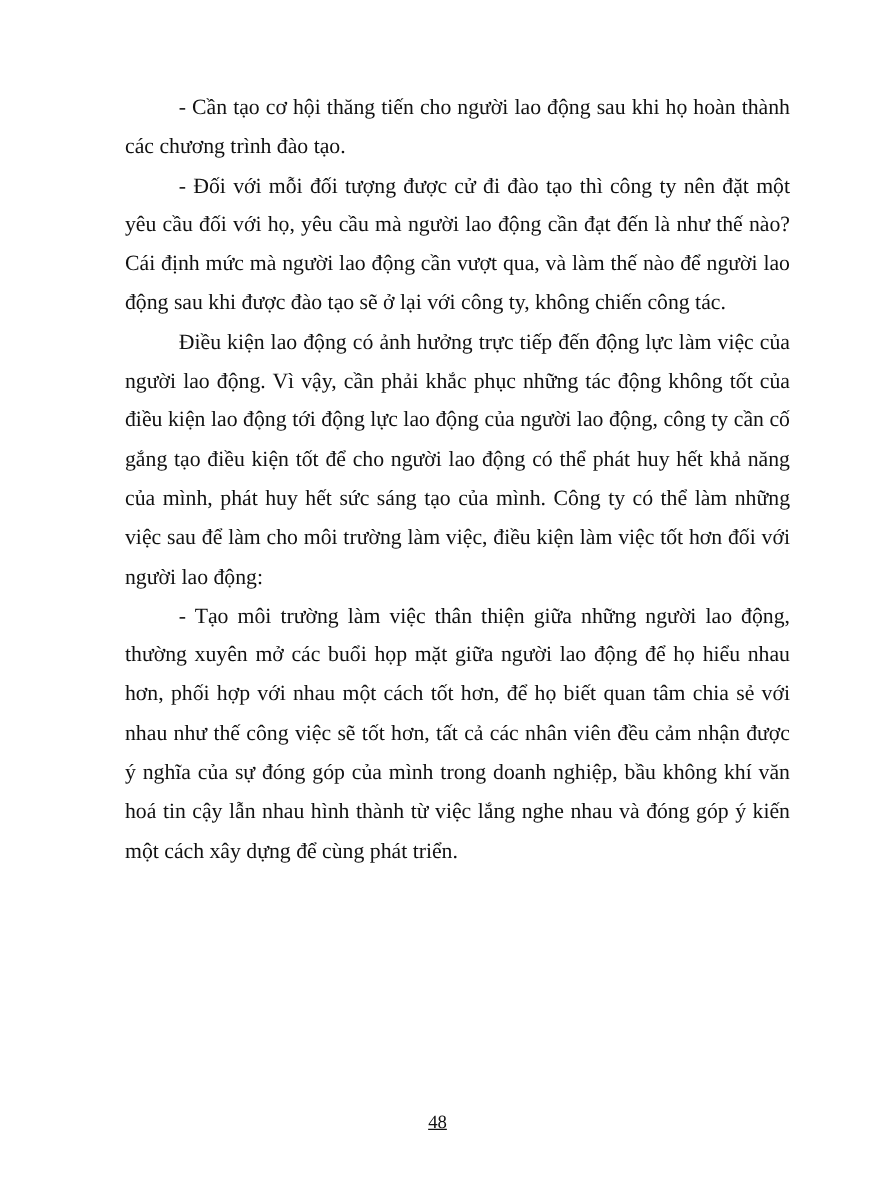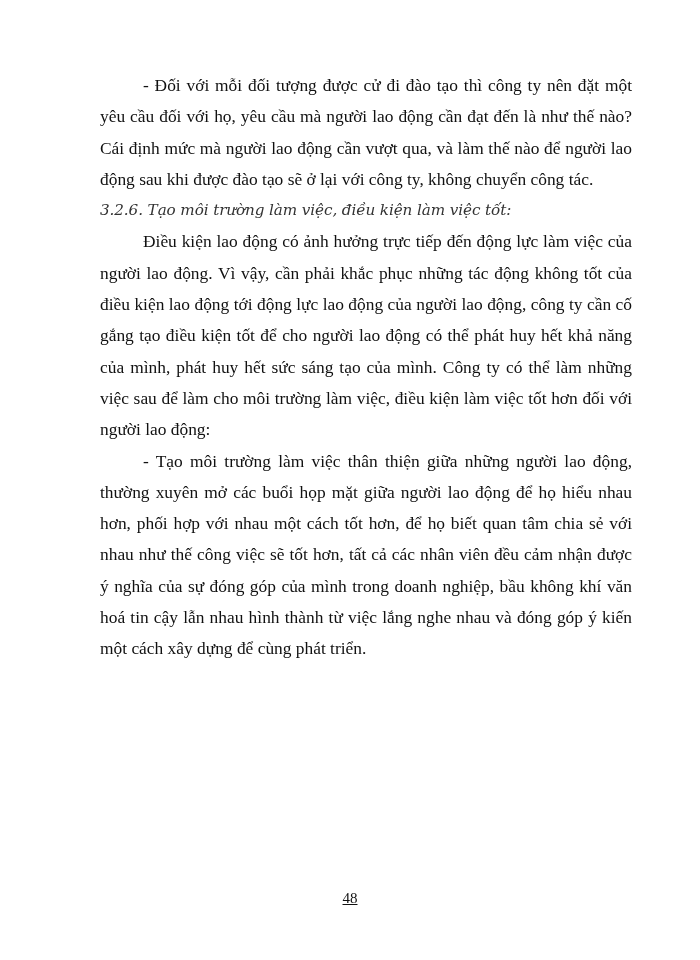--- a/index.html
+++ b/index.html
@@ -46,19 +46,19 @@
       font-family: "Liberation Serif", serif;
       font-size: 15px;
       color: #111111;
       text-decoration: underline;
     }
   </style>
 </head>
 <body>
 
 <div class="page">
-  <p class="para">- Đối với mỗi đối tượng được cử đi đào tạo thì công ty nên đặt một yêu cầu đối với họ, yêu cầu mà người lao động cần đạt đến là như thế nào? Cái định mức mà người lao động cần vượt qua, và làm thế nào để người lao động sau khi được đào tạo sẽ ở lại với công ty, không chuyển công tác.</p>
-  <p class="heading">3.2.6. Tạo môi trường làm việc, điều kiện làm việc tốt:</p>
+  <p class="para">- Cần tạo cơ hội thăng tiến cho người lao động sau khi họ hoàn thành các chương trình đào tạo.</p>
+  <p class="para">- Đối với mỗi đối tượng được cử đi đào tạo thì công ty nên đặt một yêu cầu đối với họ, yêu cầu mà người lao động cần đạt đến là như thế nào? Cái định mức mà người lao động cần vượt qua, và làm thế nào để người lao động sau khi được đào tạo sẽ ở lại với công ty, không chiến công tác.</p>
   <p class="para">Điều kiện lao động có ảnh hưởng trực tiếp đến động lực làm việc của người lao động. Vì vậy, cần phải khắc phục những tác động không tốt của điều kiện lao động tới động lực lao động của người lao động, công ty cần cố gắng tạo điều kiện tốt để cho người lao động có thể phát huy hết khả năng của mình, phát huy hết sức sáng tạo của mình. Công ty có thể làm những việc sau để làm cho môi trường làm việc, điều kiện làm việc tốt hơn đối với người lao động:</p>
   <p class="para">- Tạo môi trường làm việc thân thiện giữa những người lao động, thường xuyên mở các buổi họp mặt giữa người lao động để họ hiểu nhau hơn, phối hợp với nhau một cách tốt hơn, để họ biết quan tâm chia sẻ với nhau như thế công việc sẽ tốt hơn, tất cả các nhân viên đều cảm nhận được ý nghĩa của sự đóng góp của mình trong doanh nghiệp, bầu không khí văn hoá tin cậy lẫn nhau hình thành từ việc lắng nghe nhau và đóng góp ý kiến một cách xây dựng để cùng phát triển.</p>
 </div>
 
 <div class="page-number">48</div>
 
 </body></html>

